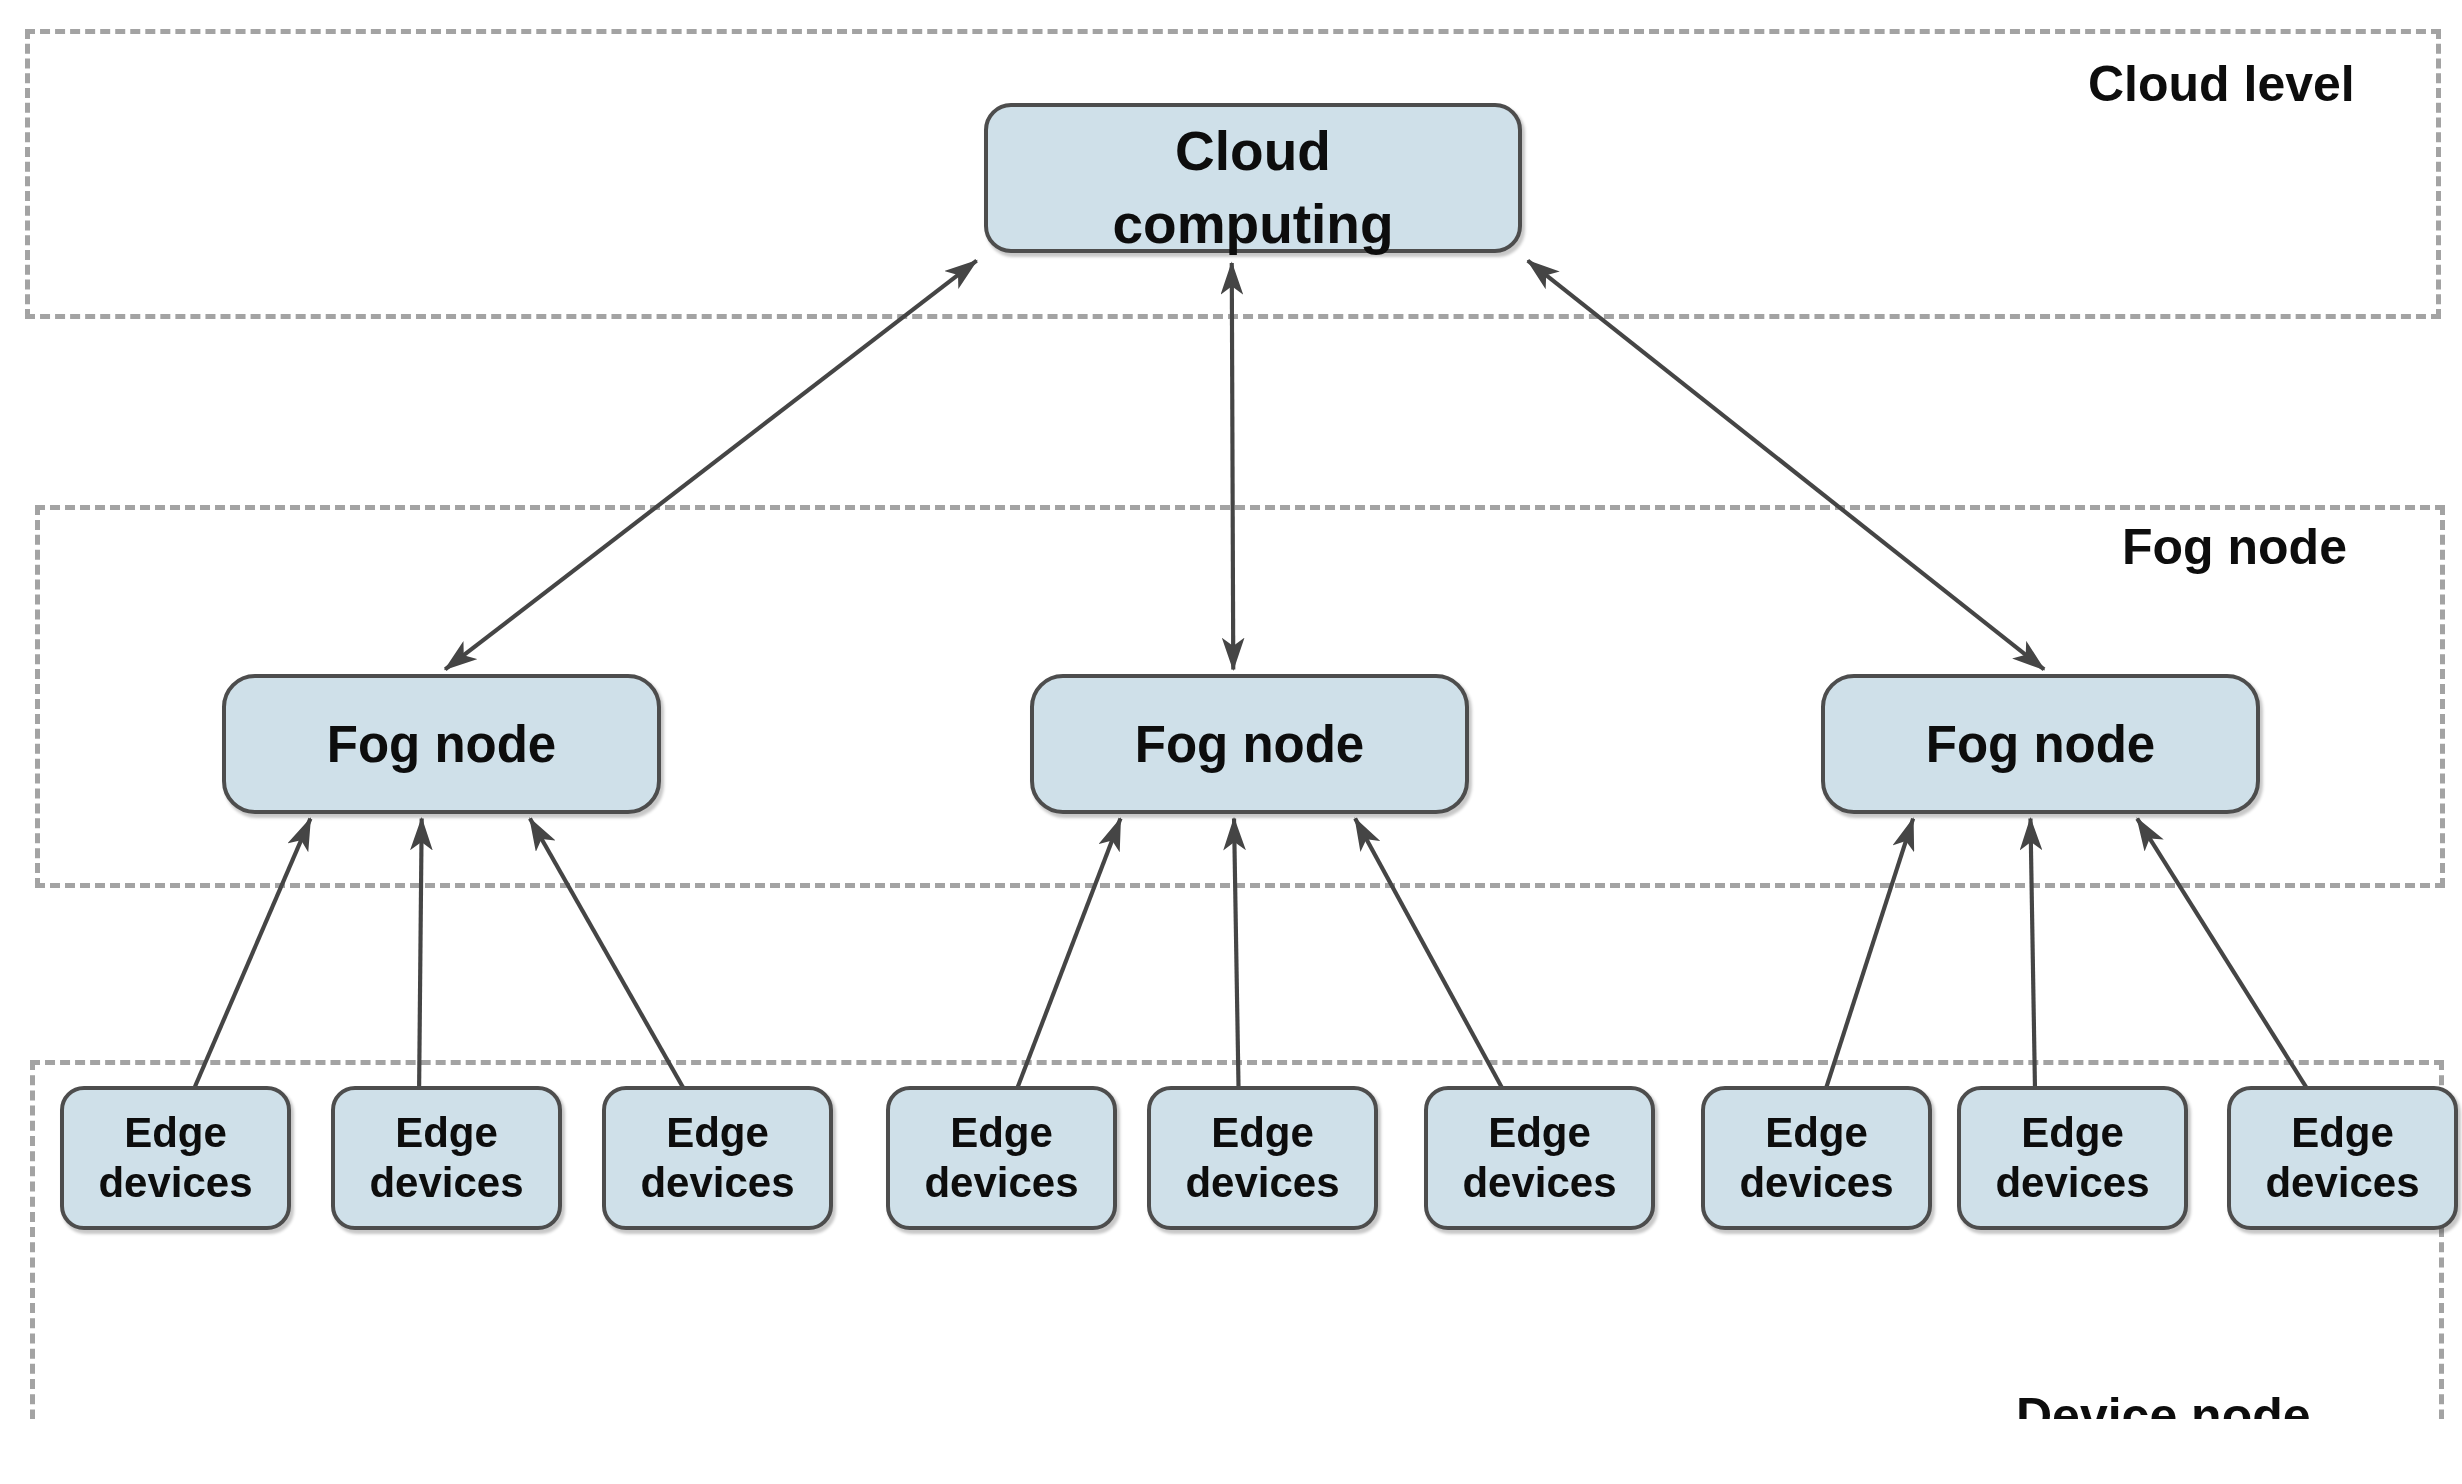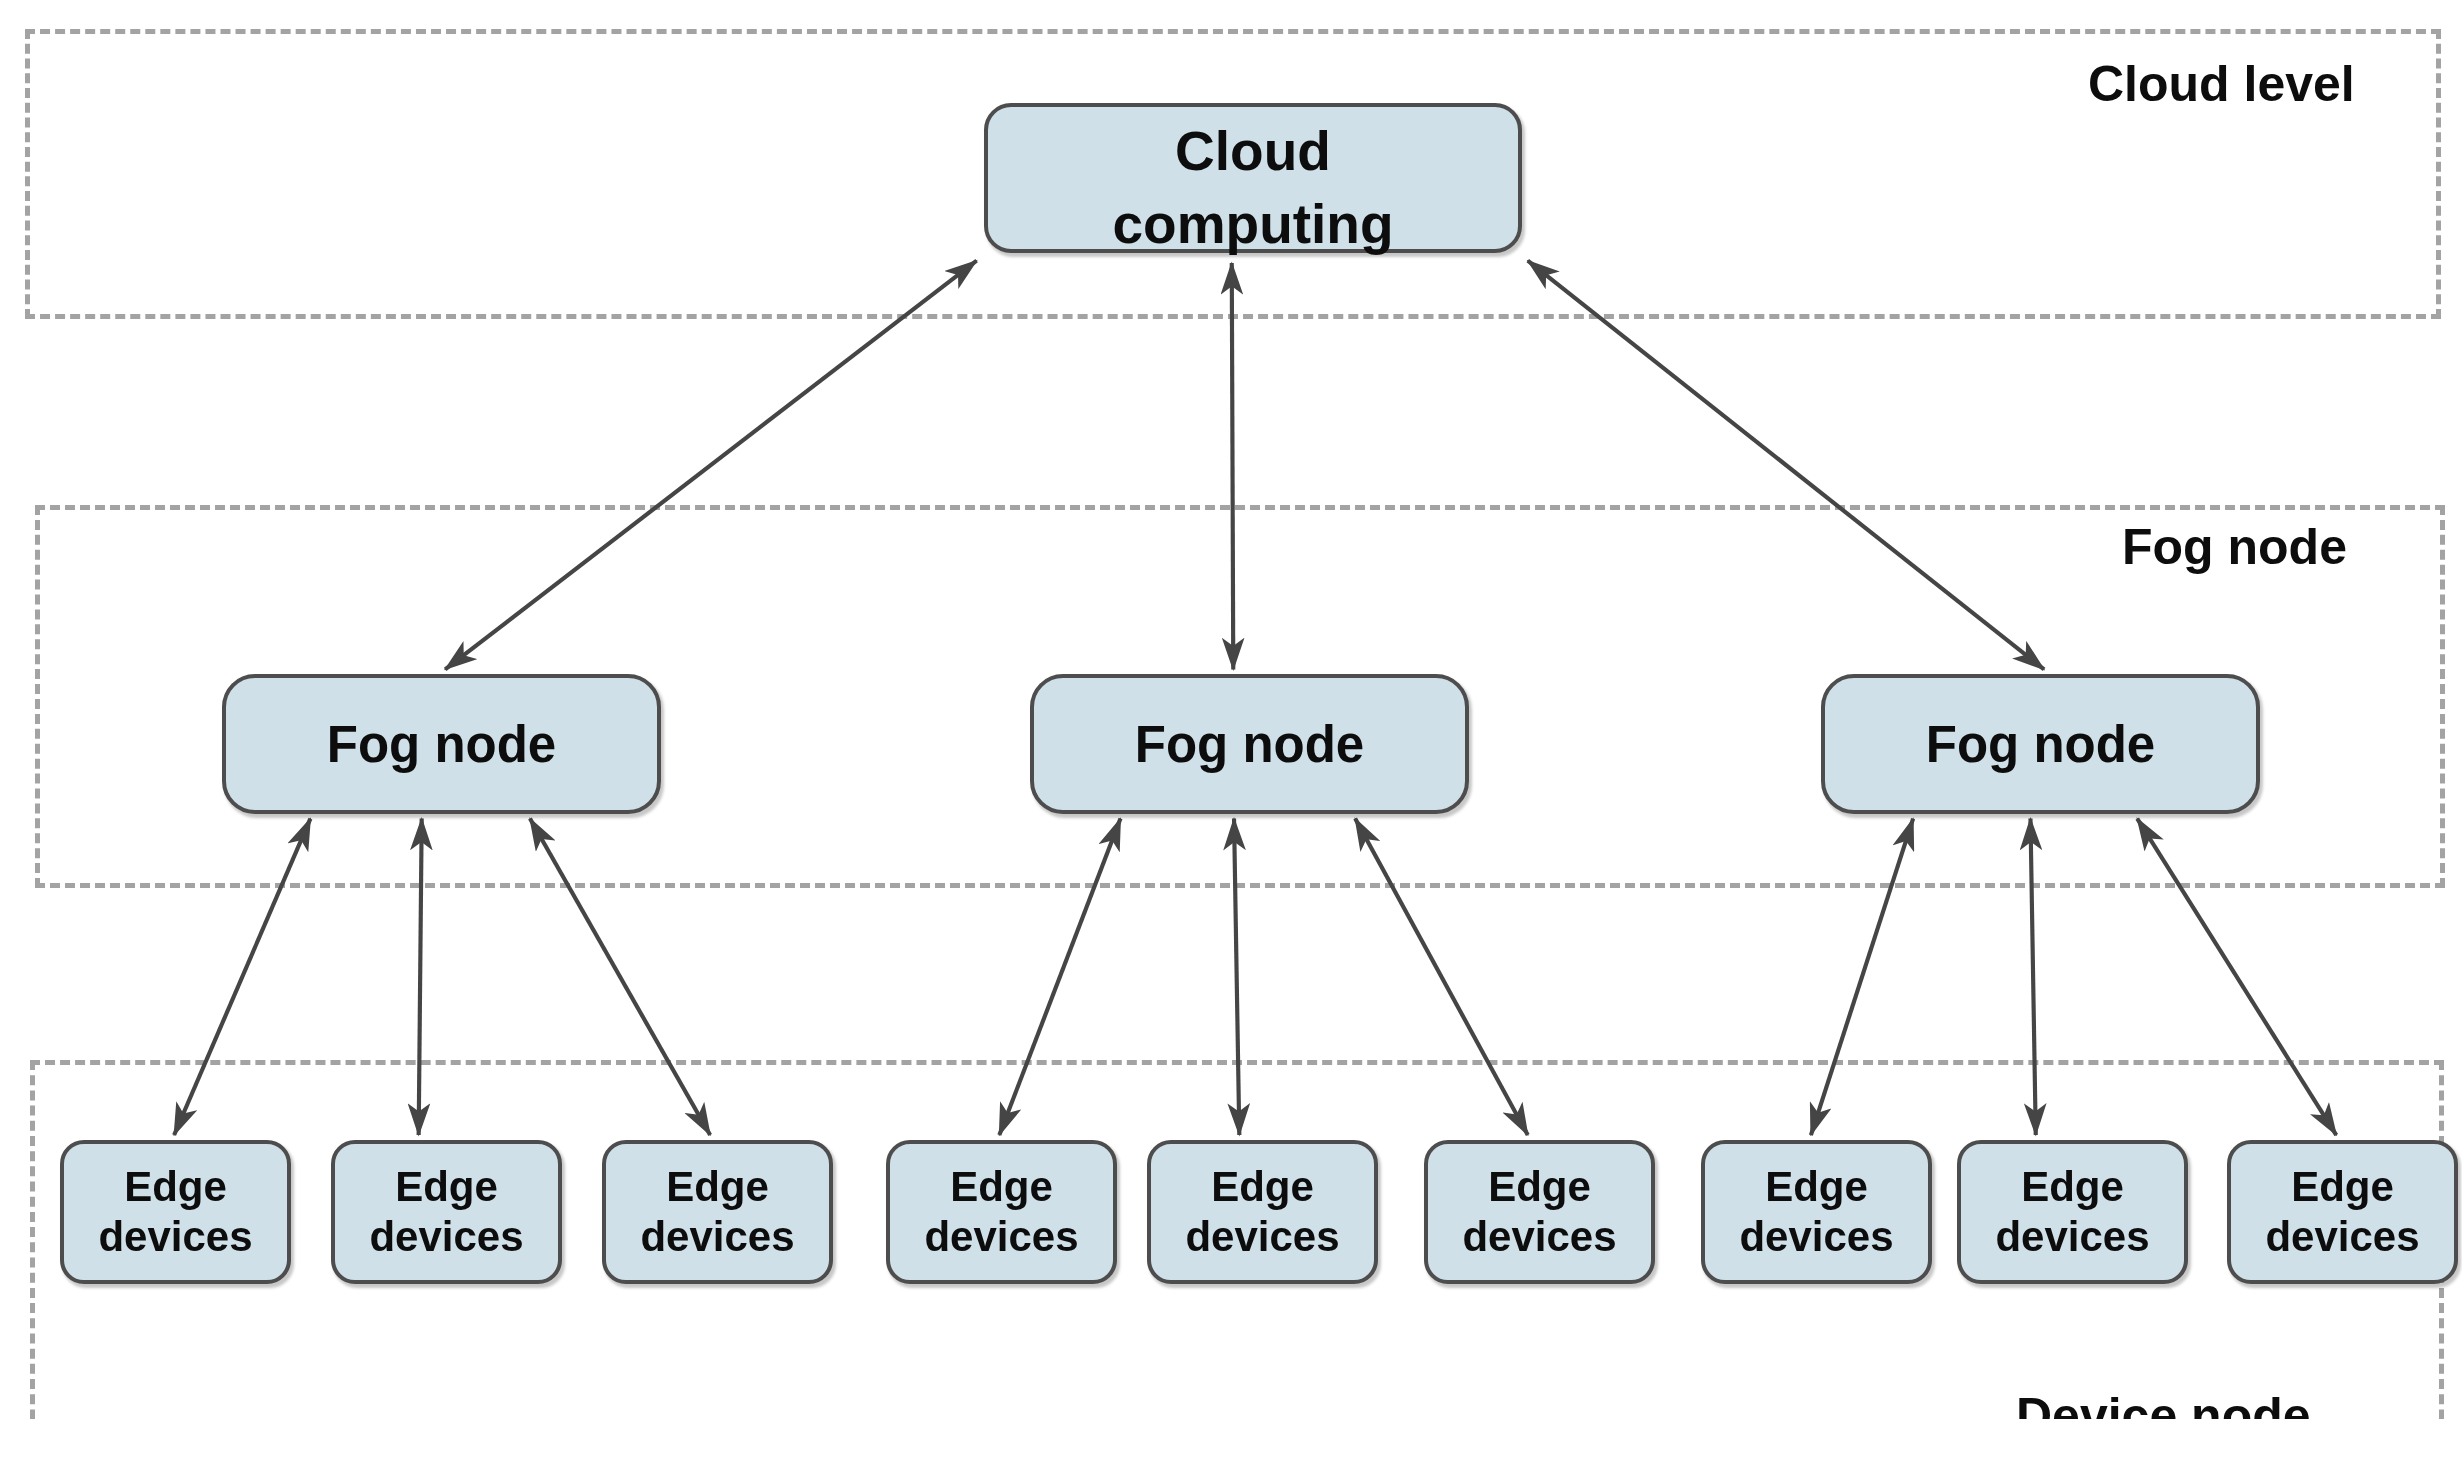--- a/index.html
+++ b/index.html
@@ -75,21 +75,21 @@
     top: 674px;
     border-radius: 33px;
     font-size: 51px;
     text-align: center;
   }
   .fog-1 { left: 222px; }
   .fog-2 { left: 1030px; }
   .fog-3 { left: 1821px; }
   .node-edge {
     width: 231px; height: 144px;
-    top: 1140px;
+    top: 1086px;
     border-radius: 24px;
     font-size: 42px;
     line-height: 1.2;
   }
   .node-edge .node-label { width: 182px; }
   .edge-1 { left: 60px; }
   .edge-2 { left: 331px; }
   .edge-3 { left: 602px; }
   .edge-4 { left: 886px; }
   .edge-5 { left: 1147px; }

